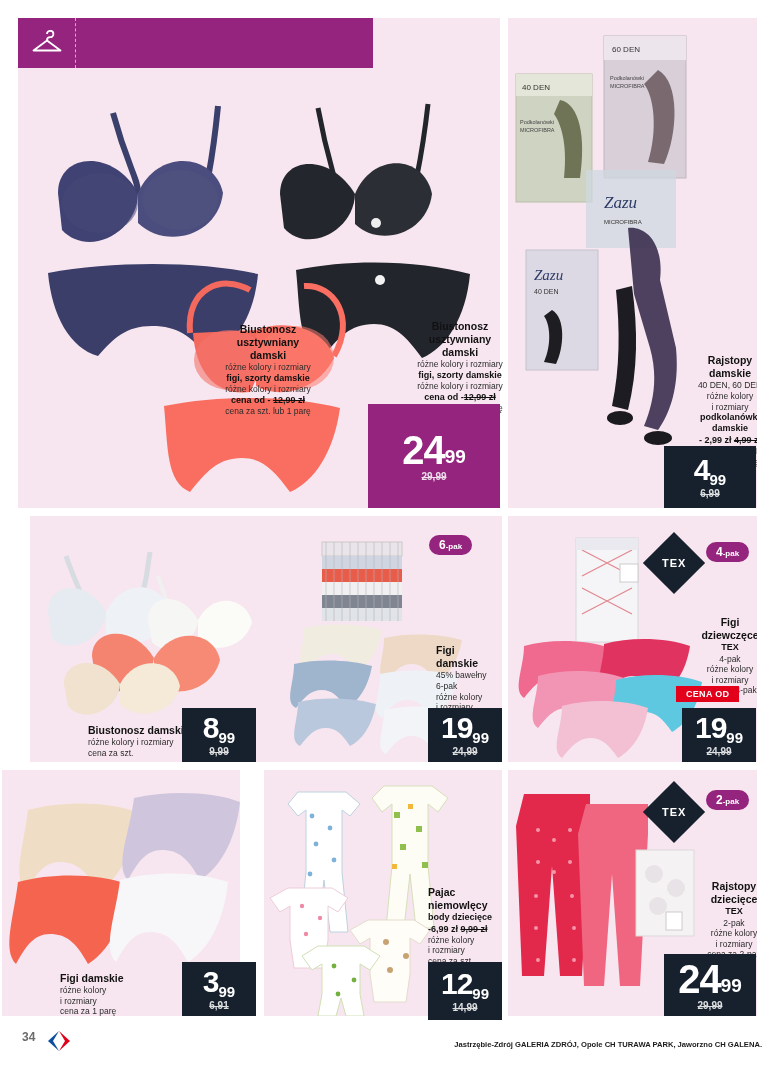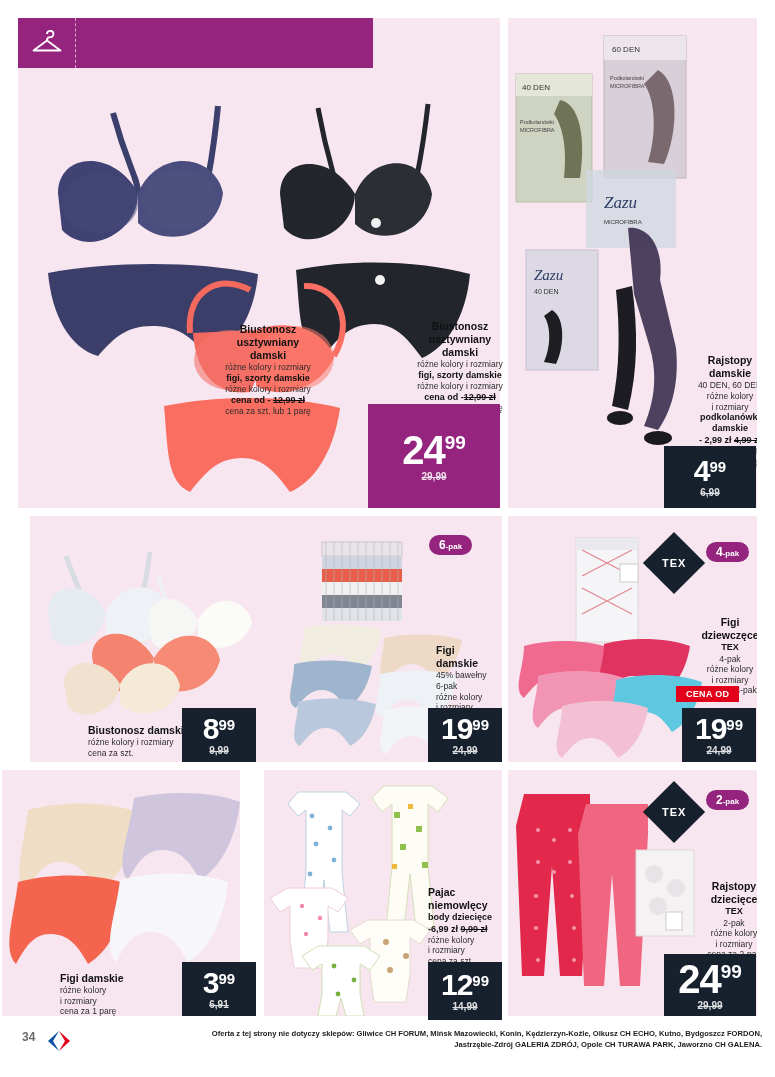--- a/index.html
+++ b/index.html
@@ -35,21 +35,21 @@
   
   .price-box {
     position:absolute; color:#fff; display:flex; align-items:center; justify-content:center;
     flex-direction:column; padding:4px 8px;
   }
   .price-purple { background:#94247e; }
   .price-dark { background:#17212e; }
   .price-main { display:flex; align-items:flex-start; line-height:1; font-weight:bold; }
   .price-int { font-size:40px; letter-spacing:-1px;text-align:center; }
   .price-int.sm { font-size:30px; }
-  .price-frac { font-size:19px; margin-top:3px; }
+  .price-frac { font-size:19px; margin-top:17px; }
   .price-frac.sm { font-size:15px; }
   .price-old {
     font-size:10px; opacity:.85; text-decoration:line-through;
     margin-top:1px; font-weight:bold;
   }
 
   
   .cap { position:absolute; font-size:8.5px; line-height:1.25; color:#2b2b2b; }
   .cap .t { font-weight:bold; font-size:10.5px; color:#111; display:block; }
   .cap .t2 { font-weight:bold; font-size:9px; color:#111; }
@@ -479,17 +479,17 @@
     </svg>
   </div>
 
   <div class="footer"></div>
   <div class="pageno">34</div>
   <svg class="carrefour-logo" viewBox="0 0 30 22">
     <path d="M15 1 L26 11 L15 21 L21 11 Z" fill="#e2001a"></path>
     <path d="M15 1 L4 11 L15 21 L9 11 Z" fill="#0d4ea2"></path>
   </svg>
   <div class="footer-txt">
-    <span>Oferta z tej strony nie dotyczy sklepów: Gliwice CH FORUM, Mińsk Mazowiecki, Konin, Kędzierzyn-Koźle, Olkusz CH ECHO, Kutno, Bydgoszcz FORDON,</span><br>
+    <br>
     <span>Jastrzębie-Zdrój GALERIA ZDRÓJ, Opole CH TURAWA PARK, Jaworzno CH GALENA.</span>
   </div>
 
 </div>
 
 </body></html>

